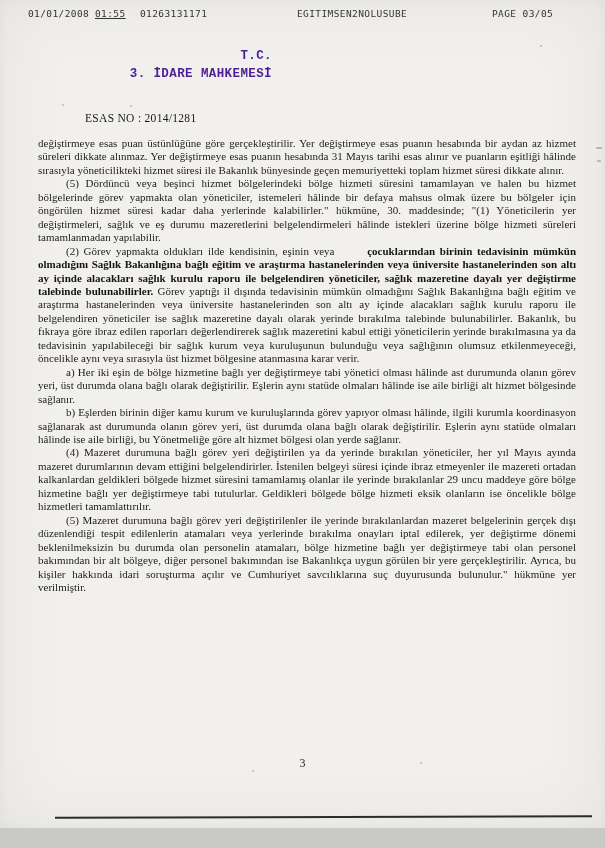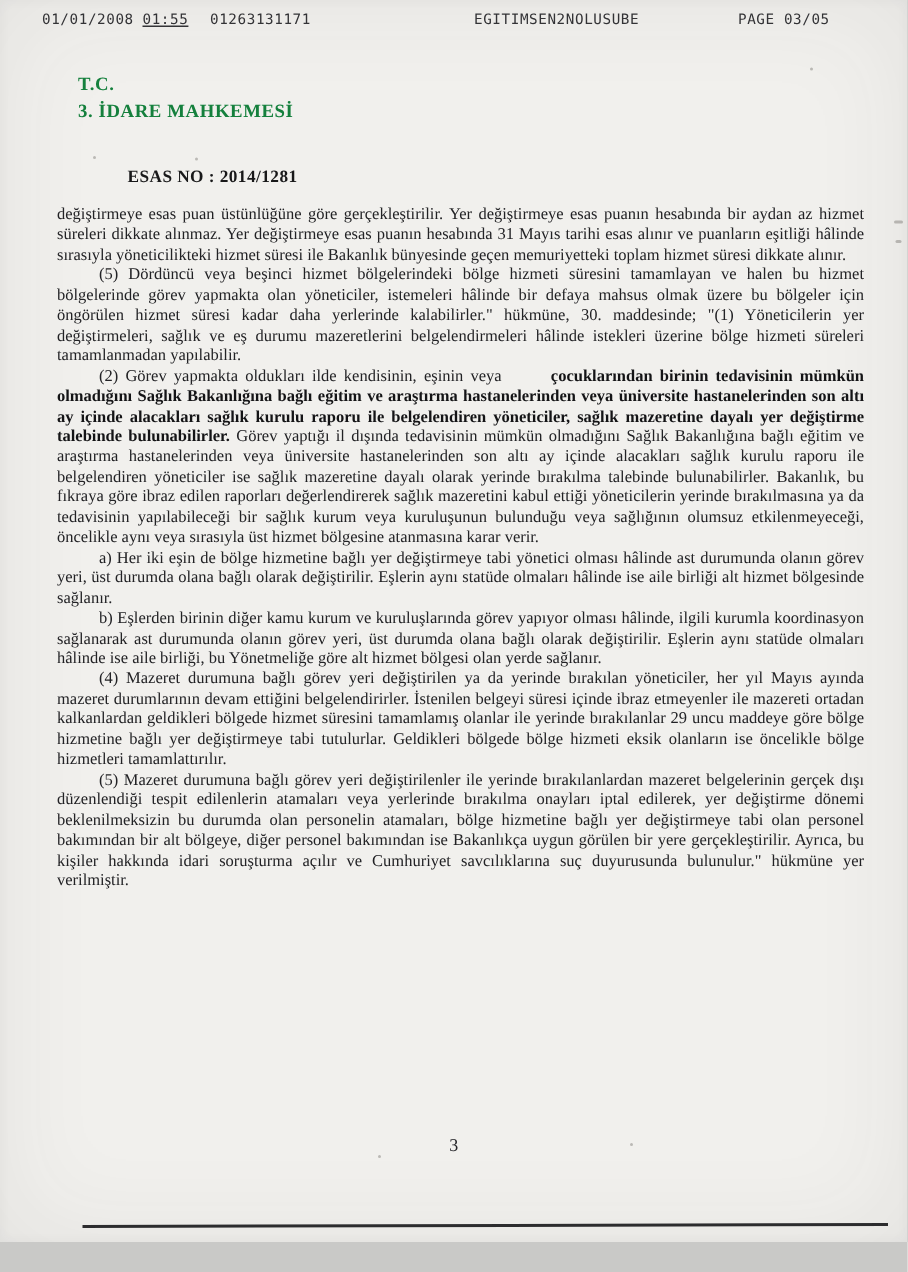--- a/index.html
+++ b/index.html
@@ -15,35 +15,35 @@
   
   .fax-header{
     position:absolute;top:8px;left:0;right:0;height:14px;
     font-family:"DejaVu Sans Mono","Liberation Mono",monospace;
     font-size:9.5px;letter-spacing:.4px;color:#333336;
   }
   .fax-header span{position:absolute;white-space:nowrap;}
   .fh-date{left:28px;}
   .fh-time{left:95px;text-decoration:underline;}
   .fh-number{left:140px;}
-  .fh-sender{left:316px;text-align:center;}
+  .fh-sender{left:297px;text-align:center;}
   .fh-page{left:492px;}
   
   .court-header{
     position:absolute;top:48px;left:52px;width:220px;
-    text-align:left;
-    font-family:Liberation Serif, serif;
+    text-align:right;
+    font-family:Liberation Mono, monospace;
     font-weight:bold;font-size:12.5px;line-height:17.5px;
-    letter-spacing:.4px;color:#15803d;
+    letter-spacing:.4px;color:#4c1d95;
   }
   
   .case-no{
     position:absolute;top:112px;left:85px;
     font-family:"Liberation Serif","DejaVu Serif",serif;
-    font-weight:bold;font-size:11.5px;letter-spacing:.3px;color:#181819;
+    font-weight:normal;font-size:11.5px;letter-spacing:.3px;color:#181819;
   }
   
   .doc-body{
     position:absolute;top:137px;left:38px;width:538px;
     font-family:"Liberation Serif","DejaVu Serif",serif;
     font-size:11px;line-height:13.45px;
     text-align:justify;color:#222225;
   }
   .doc-body p{margin:0;padding:0;}
   .doc-body p.indent{text-indent:28px;}

